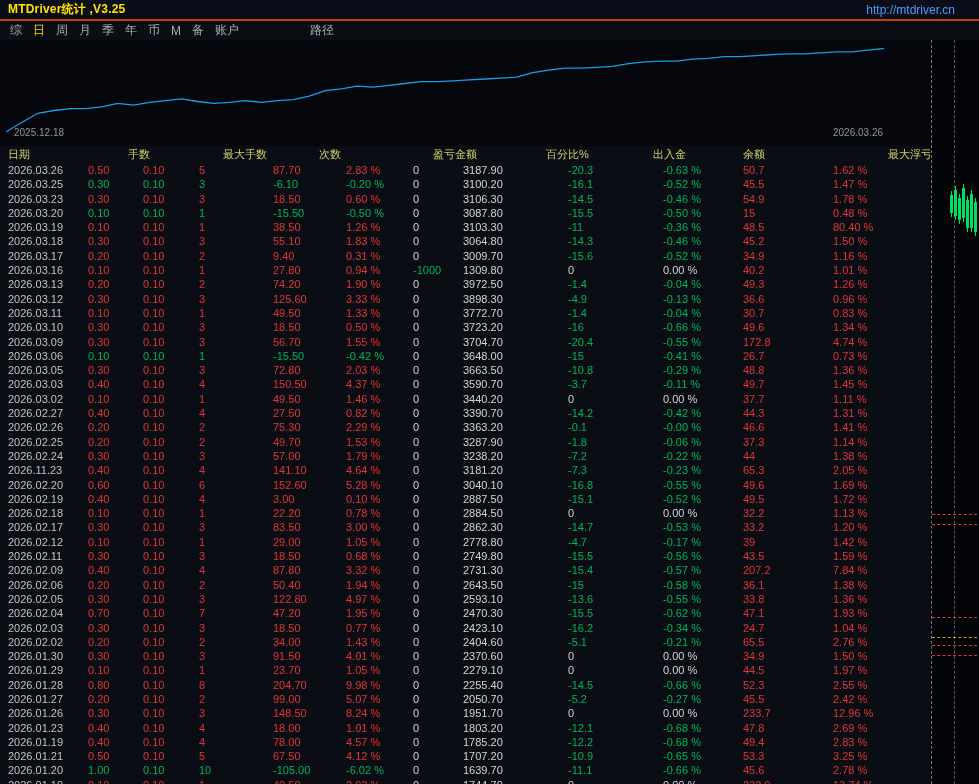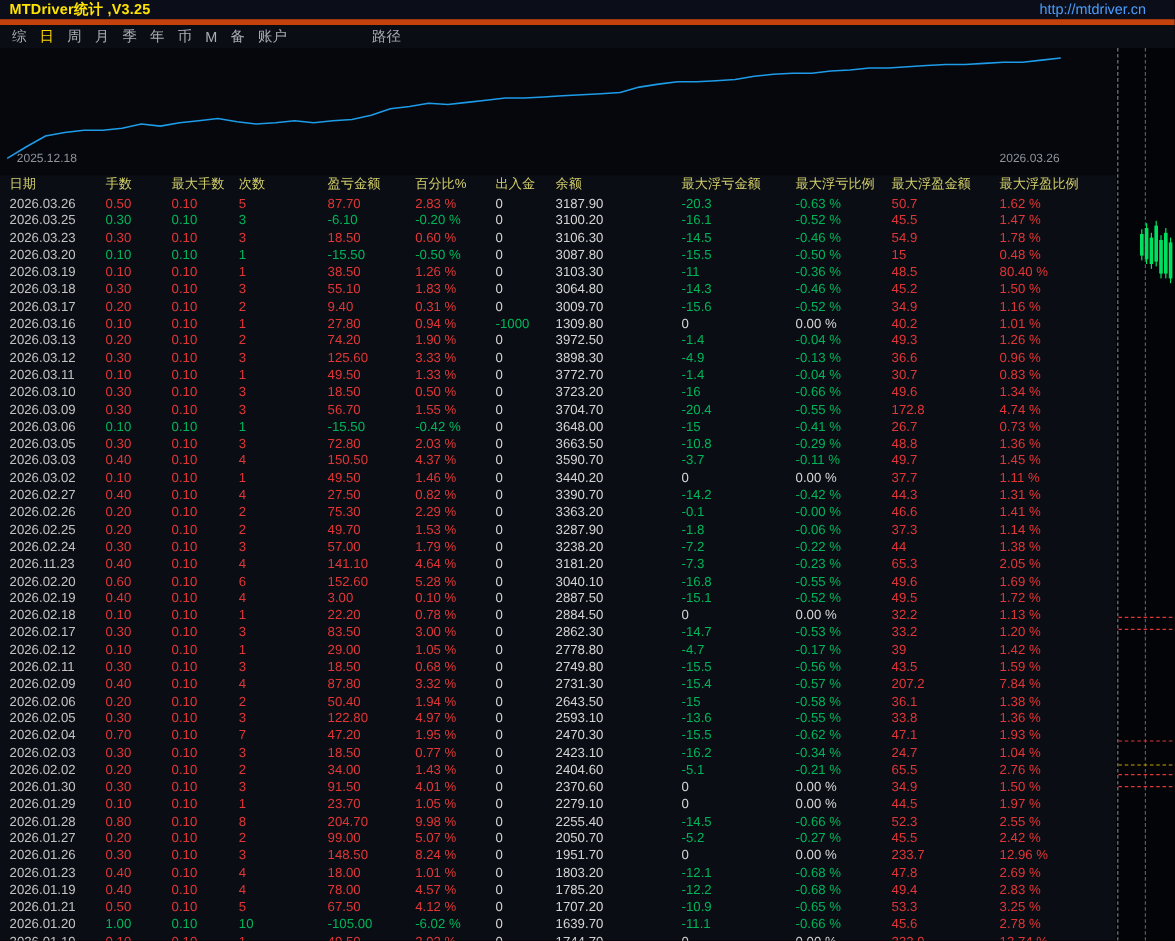--- a/index.html
+++ b/index.html
@@ -1,21 +1,21 @@
 <!DOCTYPE html>
 <html style="--profit_red: #e03636; --loss_green: #00b45a; --neutral_text: #d4d4d4; --date_text: #c2c2c2; --header_text: #d2cf6a; --title_yellow: #ffe400; --link_blue: #4a9eff; --equity_line: #1e9ce8; --menu_text: #a8adb5; --menu_active: #ffd400; --label_gray: #8f949c;"><head>
 <meta charset="utf-8">
 <style>
   * { margin:0; padding:0; box-sizing:border-box; }
   html,body { width:979px; height:784px; overflow:hidden; background:#000; }
   body { font-family:"Liberation Sans","DejaVu Sans",sans-serif; position:relative; }
 
   .titlebar {
     position:absolute; left:0; top:0; width:979px; height:21px;
-    background:#0b0e18; border-bottom:5px solid #c2410c;
+    background:#0b0e18; border-bottom:2px solid #c2410c;
     display:flex; align-items:center; justify-content:space-between;
     padding:0 24px 0 8px; font-size:12px;
   }
   .app-title { color:var(--title_yellow); font-weight:bold; letter-spacing:0.2px; }
   .app-url { color:var(--link_blue); text-decoration:none;margin-left:44px; }
 
   .menubar {
     position:absolute; left:0; top:21px; width:979px; height:19px;
     background:#0b0d15; display:flex; align-items:center; padding-left:10px;
     font-size:12px;
@@ -36,21 +36,21 @@
   .chart-label { position:absolute; bottom:8px; font-size:10px; color:var(--label_gray); }
   .chart-label.start { left:14px; }
   .chart-label.end { left:833px; }
 
   .table { width:930px; font-size:11px; }
   .trow {
     display:grid;
     grid-template-columns:85px 55px 56px 74px 73px 67px 50px 105px 95px 80px 90px 100px;
     height:14.3px; line-height:14.3px; white-space:nowrap;
   }
-  .thead { height:17px; line-height:17px; }
+  .thead { height:17px; line-height:17px;gap:40px; }
   .tcell { padding-left:3px; overflow:hidden; }
   .tcell:first-child { padding-left:8px; }
   .hcell { color:var(--header_text); }
   .c-date { color:var(--date_text); }
   .c-white { color:var(--neutral_text); }
   .pos { color:var(--profit_red); }
   .neg { color:var(--loss_green); }
 
   .strip {
     position:absolute; left:930px; top:40px; width:49px; height:744px;

